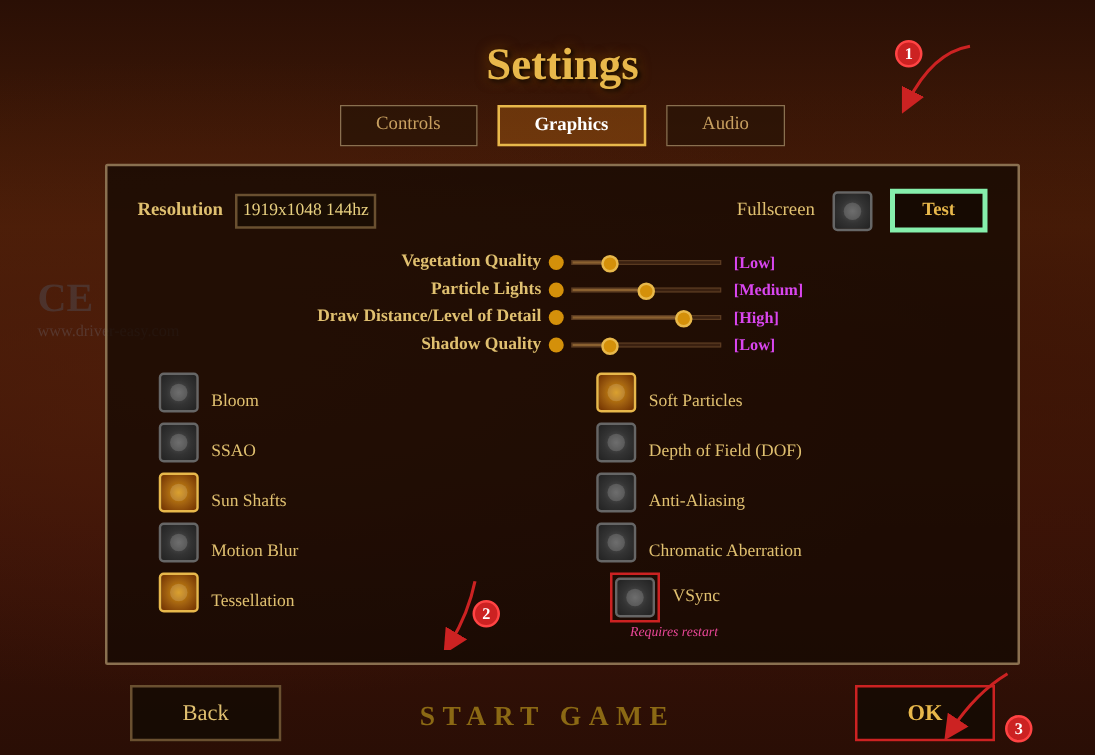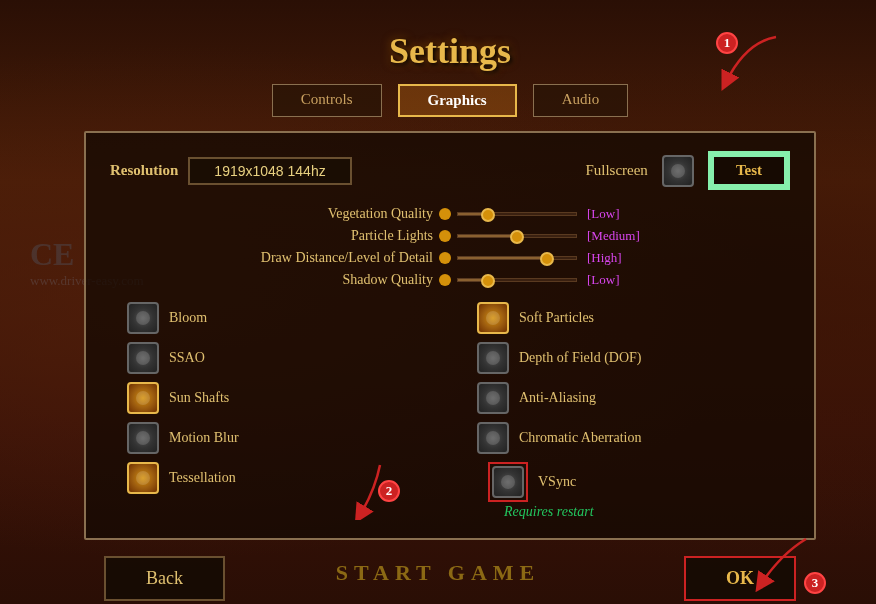--- a/index.html
+++ b/index.html
@@ -109,39 +109,39 @@
     .resolution-label {
       color: #e0c070;
       font-weight: bold;
       font-size: 15px;
     }
 
     .resolution-value {
       background: #1a0d03;
       border: 2px solid #6a5030;
       color: #e8d080;
-      padding: 4px 24px;
+      padding: 4px 4px;
       font-size: 14px;
-      font-family: Liberation Sans, sans-serif;
+      font-family: Liberation Serif, serif;
     }
 
     .resolution-right {
       display: flex;
       align-items: center;
       gap: 14px;
     }
 
     .fullscreen-label {
       color: #e0c070;
       font-size: 15px;
     }
 
     .test-btn {
       background: rgba(20,10,3,0.8);
-      border: 6px solid #86efac;
+      border: 4px solid #86efac;
       color: #e8b84b;
       padding: 5px 22px;
       font-size: 15px;
       font-weight: bold;
       cursor: pointer;
       font-family: 'Georgia', serif;
     }
 
     
     .toggle {
@@ -174,20 +174,21 @@
     .quality-section {
       margin-bottom: 14px;
     }
 
     .quality-row {
       display: flex;
       align-items: center;
       justify-content: center;
       margin-bottom: 6px;
       gap: 0;
+      font-weight: bold;
     }
 
     .quality-name {
       color: #e0c070;
       font-size: 14px;
       text-align: right;
       width: 200px;
     }
 
     .quality-dot {
@@ -233,21 +234,21 @@
     
     .options-grid {
       display: grid;
       grid-template-columns: 1fr 1fr;
       gap: 8px 20px;
       margin-top: 8px;
     }
 
     .option-row {
       display: flex;
-      align-items: center;
+      align-items: flex-end;
       gap: 10px;
       padding-left: 17px;
     }
 
     .option-label {
       color: #e0c070;
       font-size: 14px;
     }
 
     
@@ -265,23 +266,23 @@
       padding-left: 28px;
     }
 
     .vsync-toggle-wrapper {
       border: 2px solid #cc2222;
       padding: 2px;
       display: inline-block;
     }
 
     .requires-restart {
-      color: #22c55e;
+      color: #ec4899;
       font-style: italic;
-      font-size: 14px;
+      font-size: 11px;
       margin-left: 44px;
     }
 
     
     .bottom-buttons {
       display: flex;
       justify-content: space-between;
       margin-top: 16px;
       padding: 0 20px;
     }
@@ -335,21 +336,21 @@
 
     
     .arrow-svg {
       position: absolute;
       pointer-events: none;
     }
 
     
     .watermark {
       position: absolute;
-      top: 236px;
+      top: 220px;
       left: 30px;
       opacity: 0.18;
       color: #88aacc;
       font-size: 13px;
       pointer-events: none;
     }
 
     .watermark-logo {
       font-size: 32px;
       font-weight: bold;

